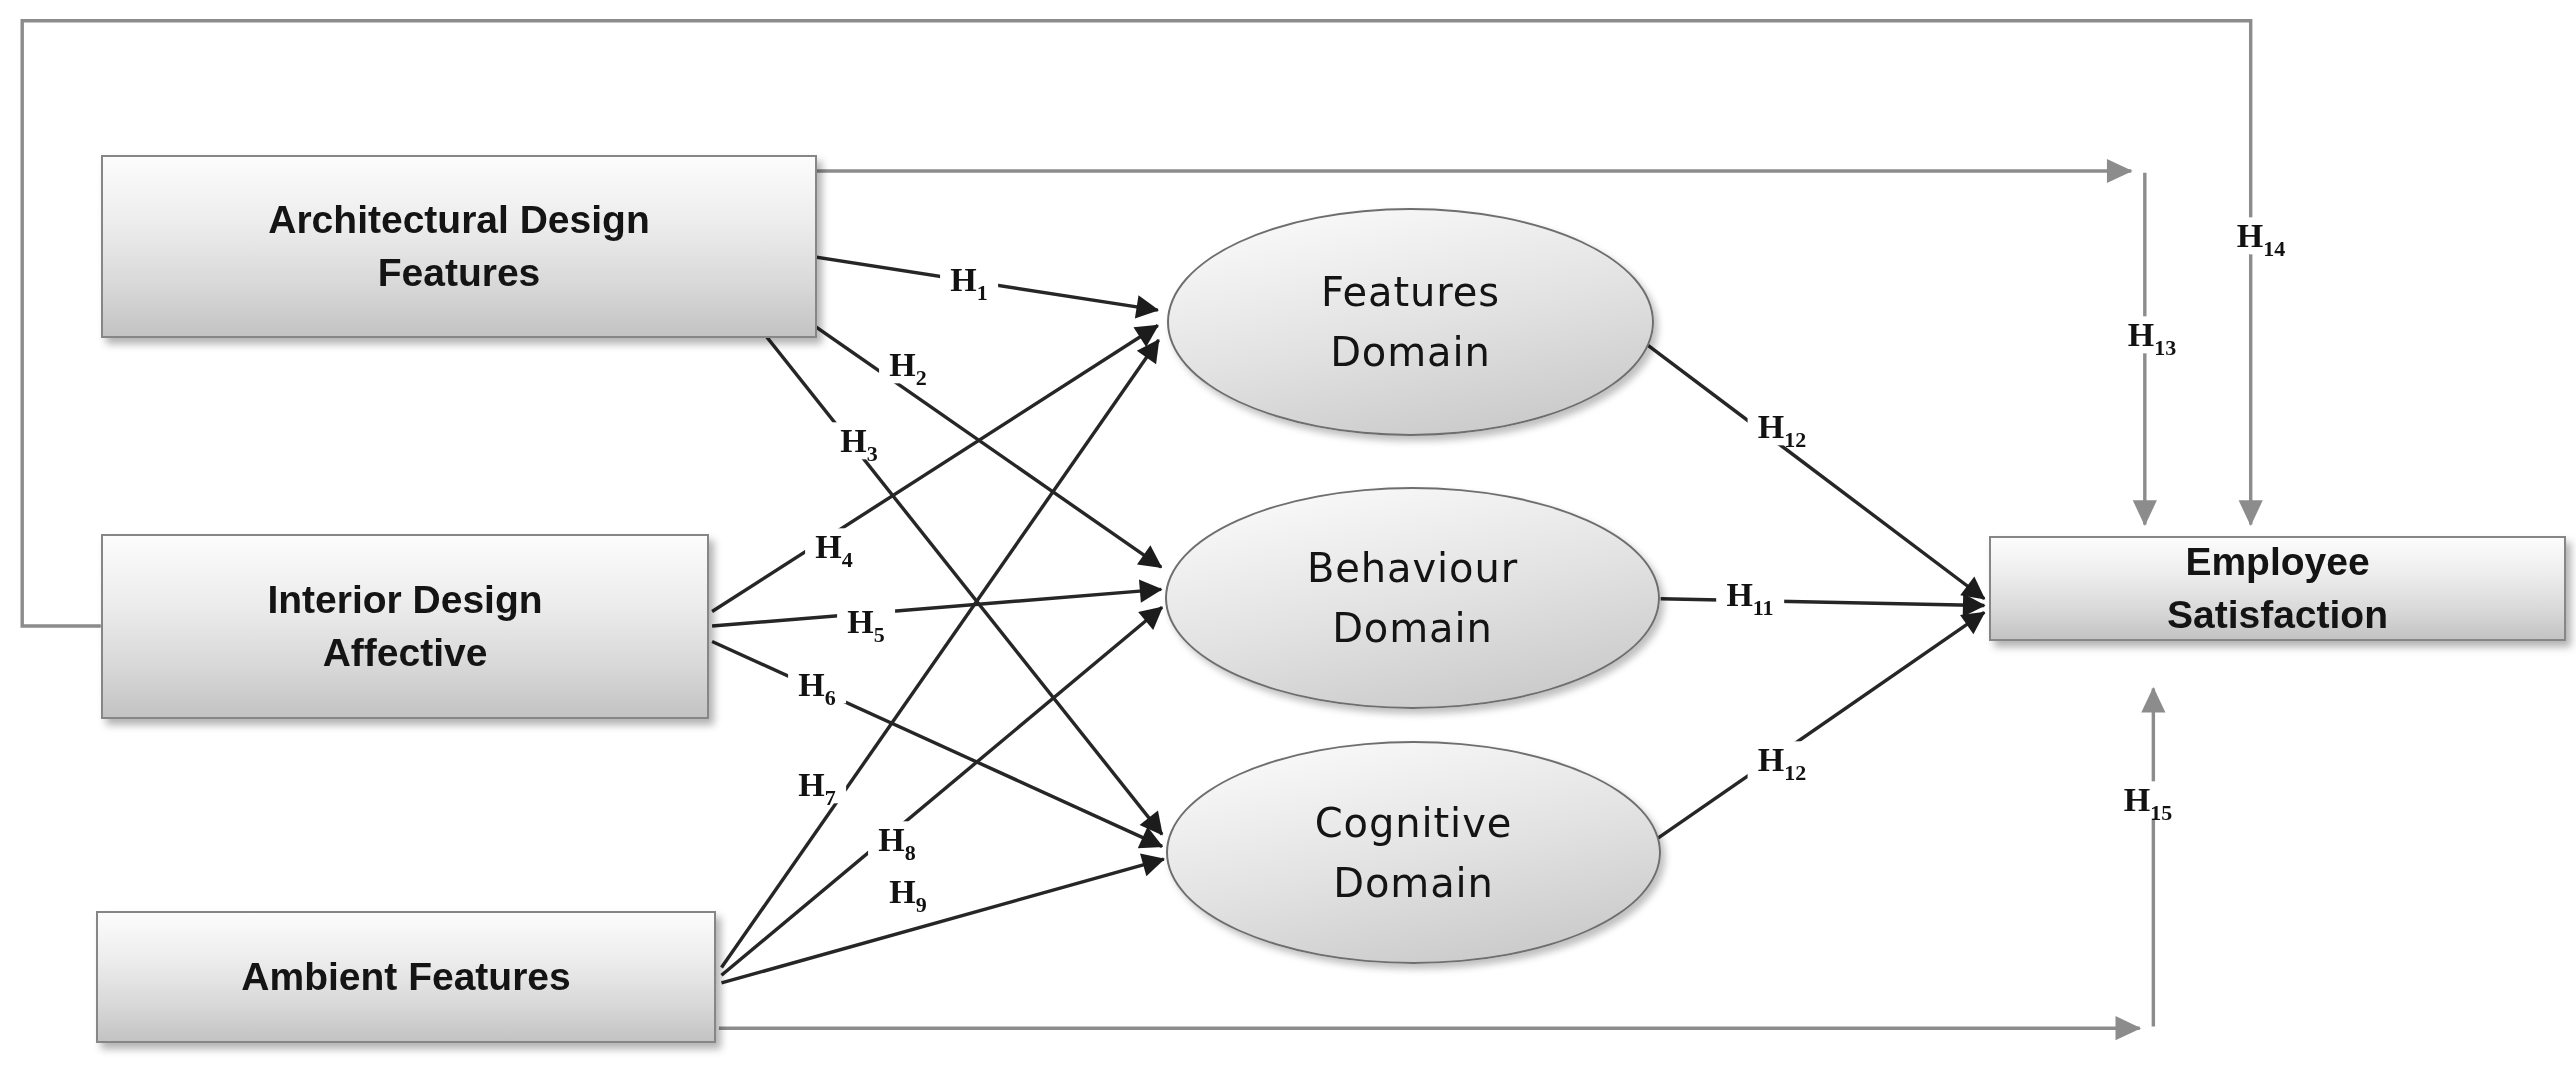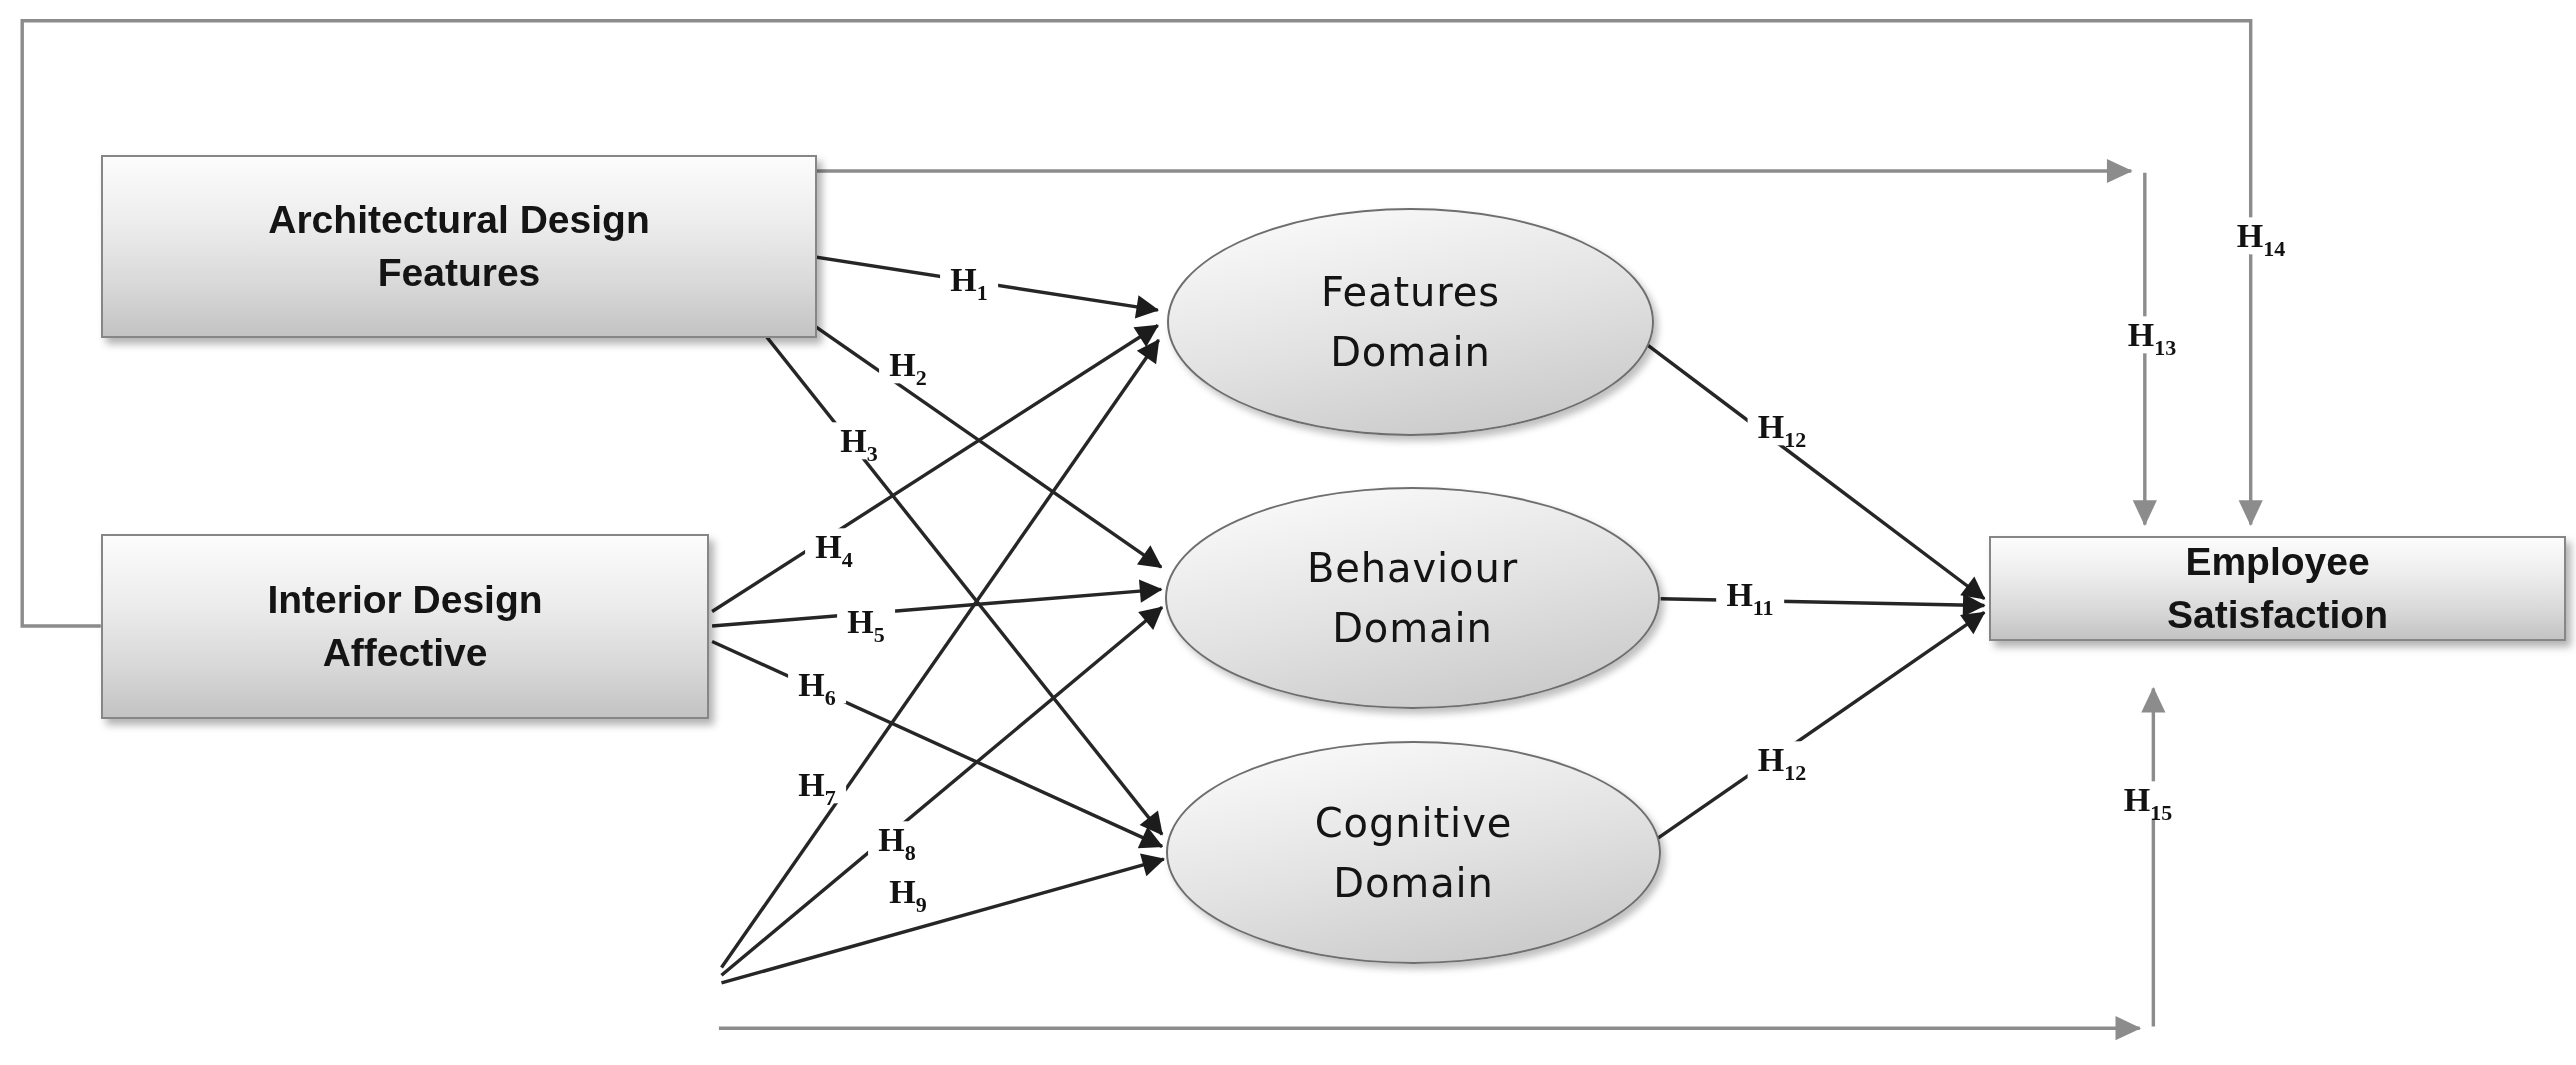--- a/index.html
+++ b/index.html
@@ -63,20 +63,23 @@
   <div class="node box" style="left:101px;top:155px;width:716px;height:183px">
     <span class="node-label">Architectural Design
 Features</span>
   </div>
 
   <div class="node box" style="left:101px;top:534px;width:608px;height:185px">
     <span class="node-label">Interior Design
 Affective</span>
   </div>
 
+  <div class="node box" style="left:96px;top:911px;width:620px;height:132px">
+    <span class="node-label">Ambient Features</span>
+  </div>
 
   <div class="node ellipse" style="left:1167px;top:208px;width:487px;height:228px">
     <span class="node-label">Features
 Domain</span>
   </div>
 
   <div class="node ellipse" style="left:1165px;top:487px;width:495px;height:222px">
     <span class="node-label">Behaviour
 Domain</span>
   </div>

